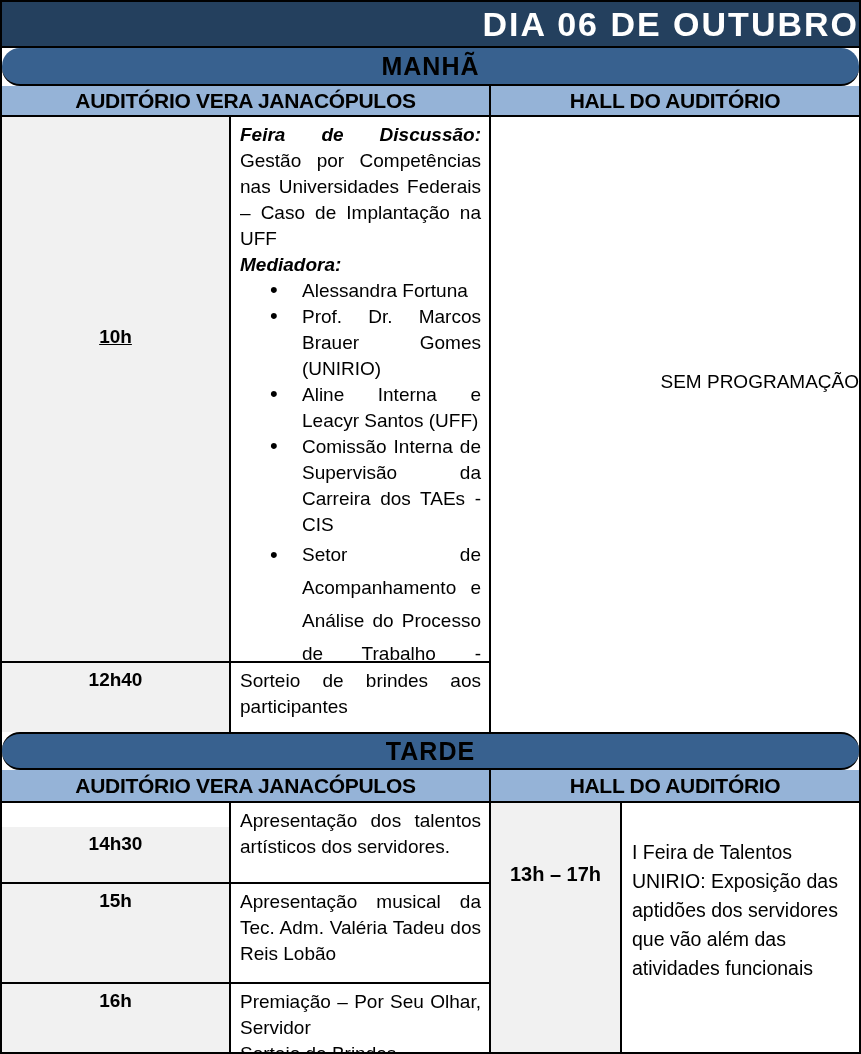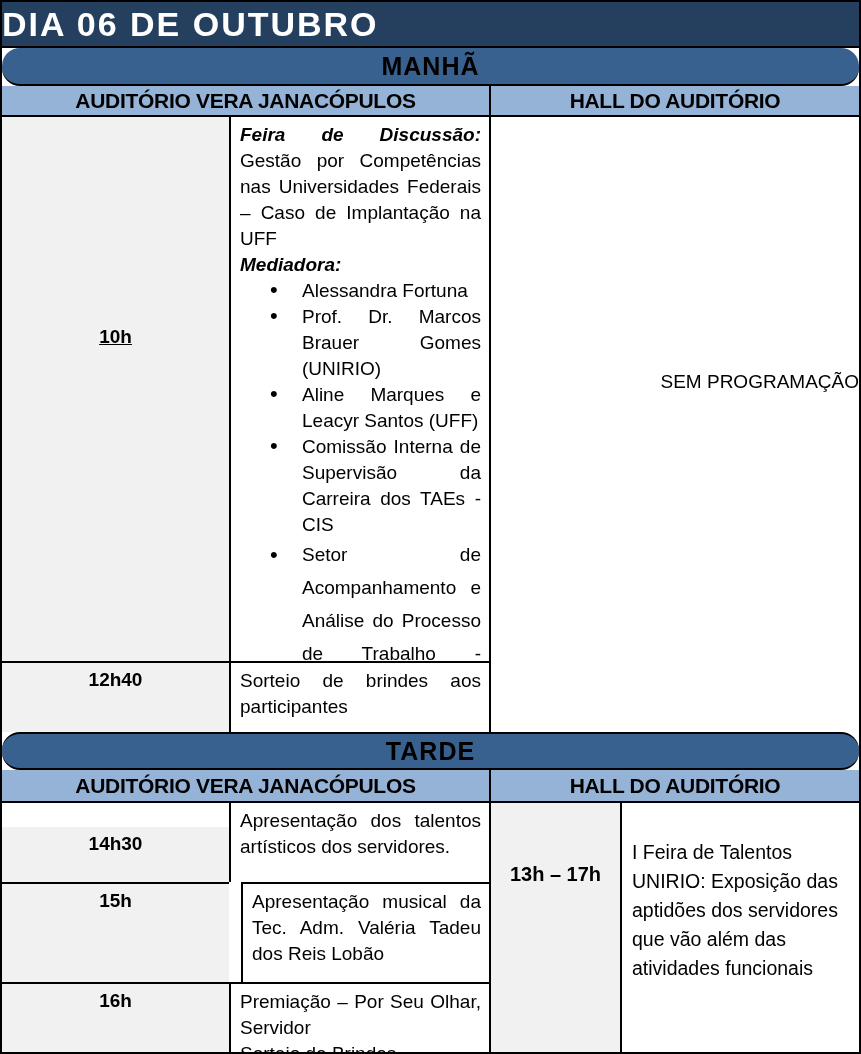--- a/index.html
+++ b/index.html
@@ -14,21 +14,21 @@
   .page{
     width:861px;height:1054px;
     border:2px solid var(--border);
     background:#fff;
     overflow:hidden;
   }
   
   .title-band{
     height:46px;background:var(--header-bg);
     border-bottom:2px solid var(--border);
-    display:flex;align-items:center;justify-content:flex-start;
+    display:flex;align-items:center;justify-content:flex-end;
     color:#ffffff;font-size:34px;font-weight:bold;letter-spacing:2px;
   }
   .period-band{
     height:38px;background:var(--band-bg);
     border-bottom:2px solid var(--border);
     display:flex;align-items:center;justify-content:center;
     font-size:25px;font-weight:bold;letter-spacing:1px;color:#000;border-radius:18px;
   }
   .colheads{
     display:grid;grid-template-columns:487px 1fr;
@@ -118,21 +118,21 @@
     </div>
 
     <div class="cell bl text-cell" style="grid-column:2;grid-row:1;">
       <p class="just"><span class="bi">Feira de Discussão:</span><span> Gestão por Competências nas Universidades Federais – Caso de Implantação na UFF</span></p>
       <p class="bi">Mediadora:</p>
       <ul class="bullets">
         <li><span>Alessandra Fortuna</span></li>
       </ul>
       <ul class="bullets">
         <li><span>Prof. Dr. Marcos Brauer Gomes (UNIRIO)</span></li>
-        <li><span>Aline Marques e Leacyr Santos (UFF)</span></li>
+        <li><span>Aline Interna e Leacyr Santos (UFF)</span></li>
         <li><span>Comissão Interna de Supervisão da Carreira dos TAEs - CIS</span></li>
         <li class="loose"><span>Setor de Acompanhamento e Análise do Processo de Trabalho - SAAPT</span></li>
       </ul>
     </div>
 
     <div class="cell bl center-cell hall-morning" style="grid-column:3;grid-row:1 / span 2;">
       <span>SEM PROGRAMAÇÃO</span>
     </div>
 
     <div class="cell gray bt time-cell" style="grid-column:1;grid-row:2;">
@@ -158,21 +158,21 @@
     <div class="cell gray time-cell" style="grid-column:1;grid-row:1;margin-top:24px;">
       <span>14h30</span>
     </div>
     <div class="cell bl text-cell" style="grid-column:2;grid-row:1;">
       <p class="just">Apresentação dos talentos artísticos dos servidores.</p>
     </div>
 
     <div class="cell gray bt time-cell" style="grid-column:1;grid-row:2;">
       <span>15h</span>
     </div>
-    <div class="cell bl bt text-cell" style="grid-column:2;grid-row:2;margin-left:12px;">
+    <div class="cell bl bt text-cell" style="grid-column:2;grid-row:2;">
       <p class="just">Apresentação musical da Tec. Adm. Valéria Tadeu dos Reis Lobão</p>
     </div>
 
     <div class="cell gray bt time-cell" style="grid-column:1;grid-row:3;">
       <span>16h</span>
     </div>
     <div class="cell bl bt text-cell" style="grid-column:2;grid-row:3;">
       <p class="just pre">Premiação – Por Seu Olhar, Servidor
 Sorteio de Brindes</p>
     </div>

